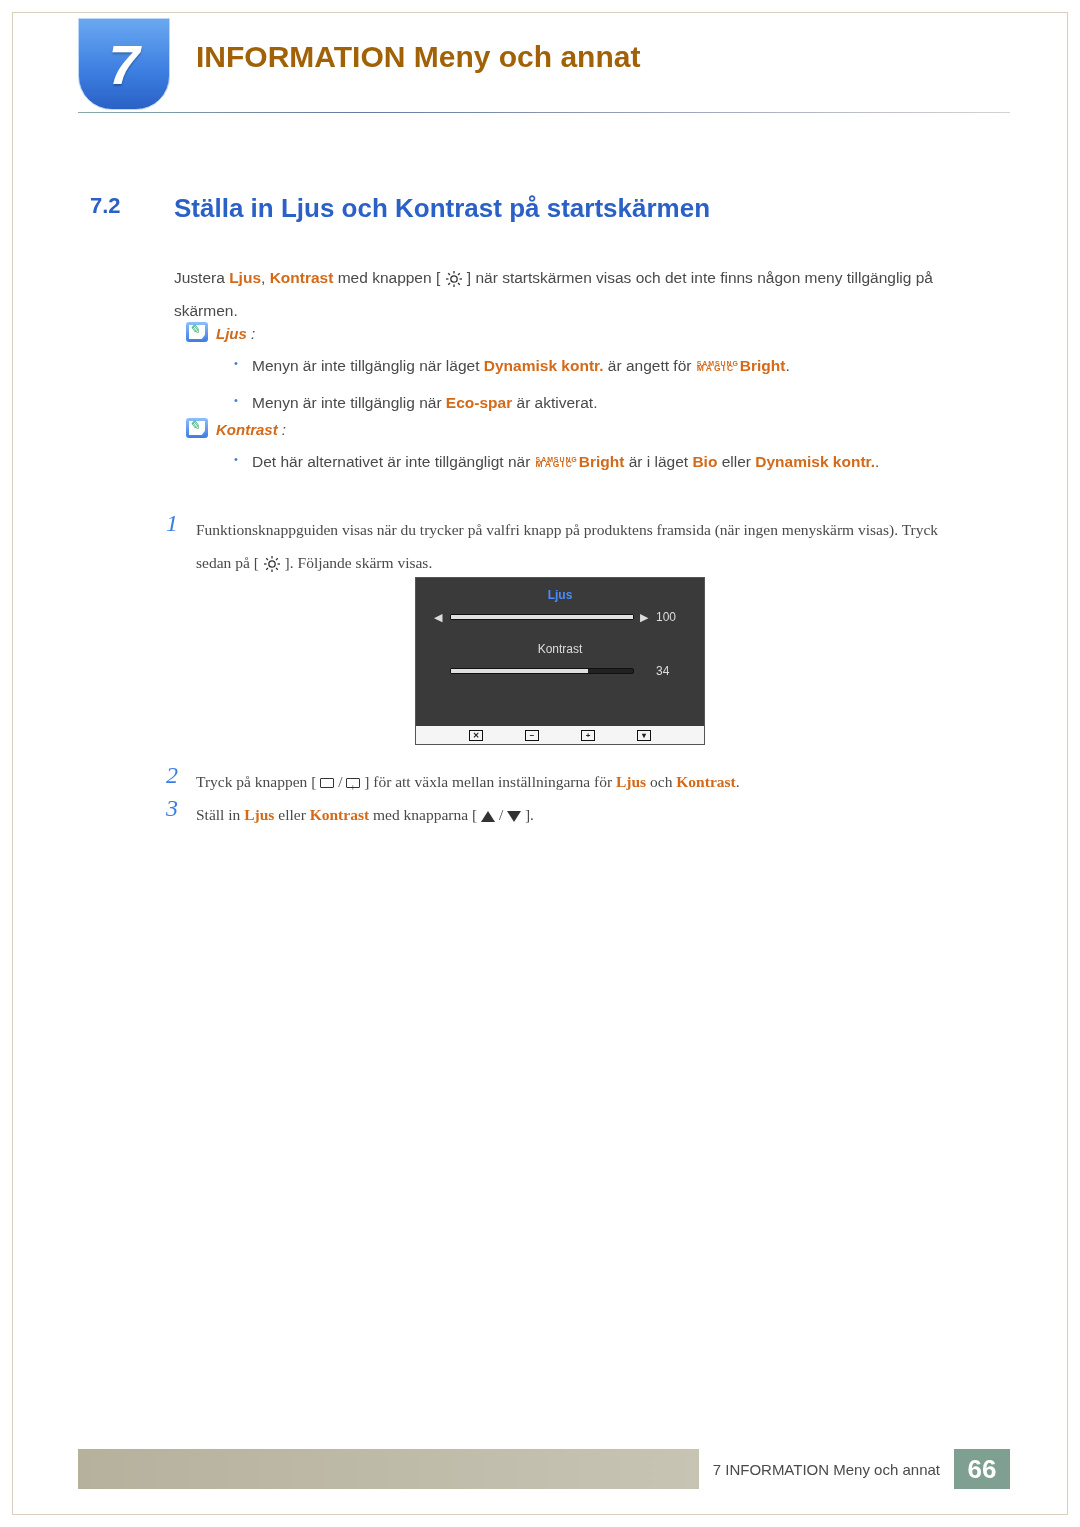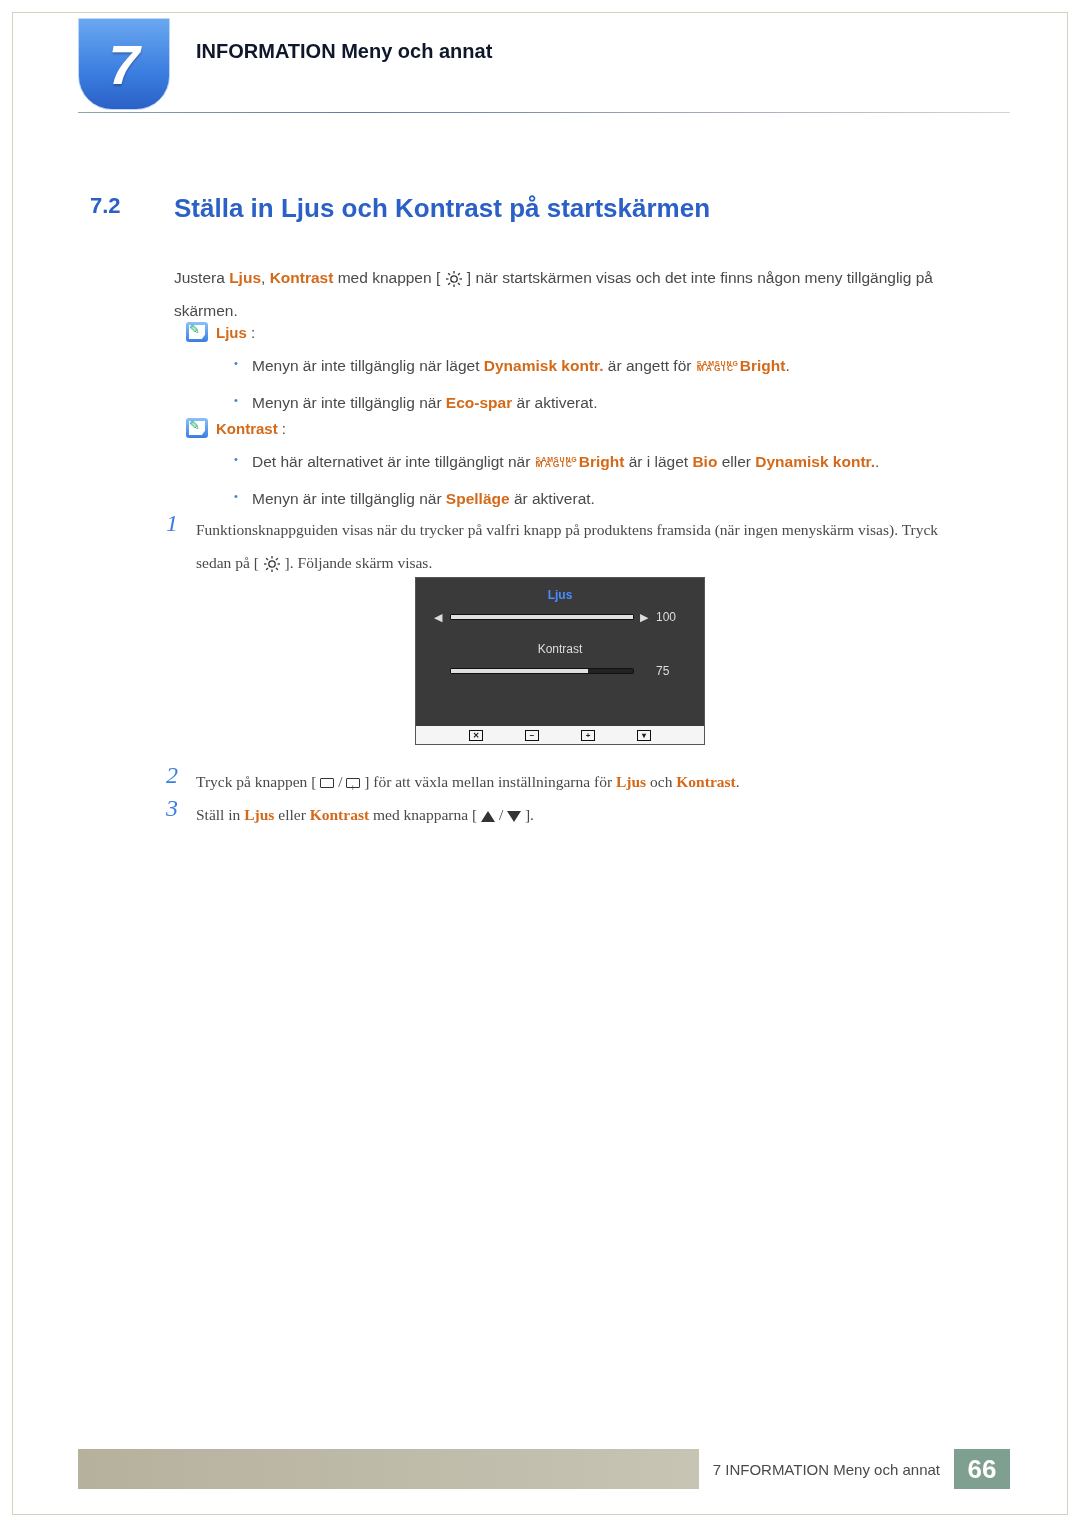--- a/index.html
+++ b/index.html
@@ -30,22 +30,22 @@
     font-weight: bold;
     display: flex;
     align-items: center;
     justify-content: center;
     font-style: italic;
     text-shadow: 0 2px 2px rgba(0,0,0,.25);
   }
   .chapter-title {
     position: absolute;
     top: 40px; left: 196px;
-    color: #0f172a;
-    font-size: 20px;
+    color: #a16207;
+    font-size: 30px;
     font-weight: bold;
   }
   .header-divider {
     position: absolute;
     top: 112px; left: 78px; right: 70px;
     height: 1px;
     background: linear-gradient(90deg,#8aa 0%, #6879a0 30%, #d4d4d4 100%);
   }
   
   .section-num {
@@ -84,21 +84,21 @@
     clip-path: polygon(0 0,100% 0,100% 70%,80% 100%,0 100%);
   }
   .note-icon::before {
     content:"✎";
     position:absolute;
     left:3px; top:0;
     font-size:13px;
     color:#2a6;
     z-index:1;
   }
-  .note-row { position:absolute; left:186px; display:flex; align-items:center; gap:8px; }
+  .note-row { position:absolute; left:186px; display:flex; align-items:flex-end; gap:8px;font-style:italic; }
   .note-label { color:#d46a19; font-weight:bold; font-size:15px; }
   .bullet-list { position:absolute; left:234px; right:110px; font-size:15.5px; color:#4a4a4a; line-height:2; }
   .bullet-list li { list-style:none; position:relative; padding-left:18px; margin-bottom:6px; }
   .bullet-list li::before { content:"•"; position:absolute; left:0; top:2px; color:#3b7de0; font-size:11px; }
   .hl-orange { color:#d46a19; font-weight:bold; }
   .magic-bright { display:inline-flex; flex-direction:column; line-height:.7; vertical-align:middle; margin:0 1px; }
   .magic-bright .s { font-size:7px; color:#d46a19; letter-spacing:.9px; font-weight:bold; }
   .magic-bright .m { font-size:8.5px; color:#d46a19; letter-spacing:2px; font-weight:bold; }
   .step-num { position:absolute; left:166px; color:#3b7de0; font-style:italic; font-size:24px; font-family: Georgia, 'Times New Roman', serif; }
   .step-text { position:absolute; left:196px; right:110px; font-size:15.5px; color:#4a4a4a; line-height:2.1;font-family:Liberation Serif, serif; }
@@ -215,23 +215,20 @@
 <div class="note-row" style="top:418px">
   <span class="note-icon"></span>
   <span class="note-label"><span>Kontrast </span><span style="color:#4a4a4a;font-weight:normal"> :</span></span>
 </div>
 <ul class="bullet-list" style="top:446px">
   <li>
     <span>Det här alternativet är inte tillgängligt när </span><span class="magic-bright">
         <span class="s">SAMSUNG</span>
         <span class="m">MAGIC</span>
       </span><span class="hl-orange">Bright</span><span> är i läget </span><span class="hl-orange">Bio</span><span> eller </span><span class="hl-orange">Dynamisk kontr.</span><span>.</span>
-  </li>
-  <li>
-    <span>Menyn är inte tillgänglig när </span><span class="hl-orange">Spelläge</span><span> är aktiverat.</span>
   </li>
 </ul>
 
 <div class="step-num" style="top:510px">1</div>
 <div class="step-text" style="top:514px">
   <span>Funktionsknappguiden visas när du trycker på valfri knapp på produktens framsida (när ingen menyskärm visas). Tryck sedan på [ </span><span class="bright-icon">
       <svg viewBox="0 0 18 18">
         <circle cx="9" cy="9" r="3.2" fill="none" stroke="#333" stroke-width="1.3"></circle>
         <g stroke="#333" stroke-width="1.3">
           <line x1="9" y1="1" x2="9" y2="3.5"></line>
@@ -258,21 +255,21 @@
       <span class="arrow">▶</span>
       <span class="slider-val">100</span>
     </div>
     <div class="osd-label osd-kontrast">Kontrast</div>
     <div class="slider-row">
       <span class="arrow" style="visibility:hidden">◀</span>
       <div class="slider-track">
           <div class="slider-fill" id="kontrastFill" style="width: 75%;"></div>
         </div>
       <span class="arrow" style="visibility:hidden">▶</span>
-      <span class="slider-val">75</span>
+      <span class="slider-val">34</span>
     </div>
     <div class="osd-button-bar">
       <span class="osd-btn">✕</span>
       <span class="osd-btn">−</span>
       <span class="osd-btn">+</span>
       <span class="osd-btn">▾</span>
     </div>
   </div>
 </div>
 

